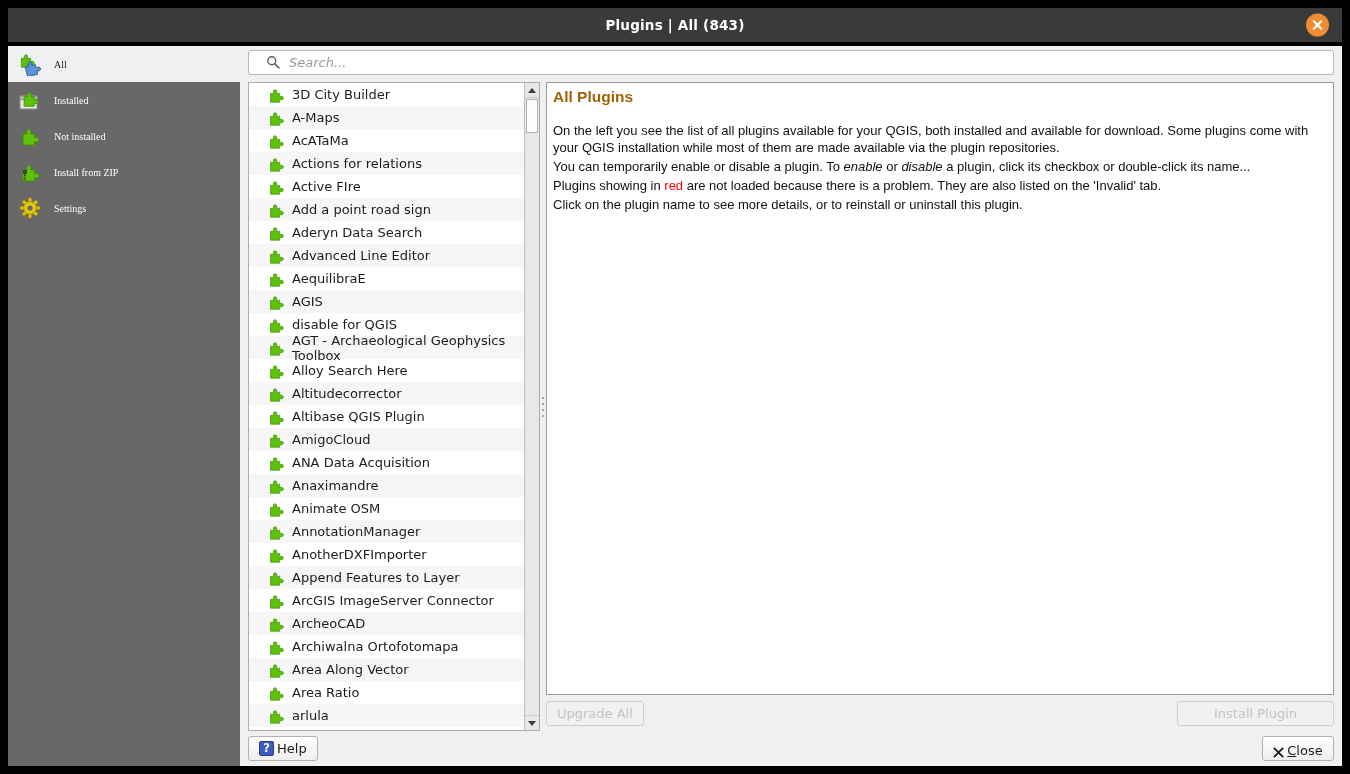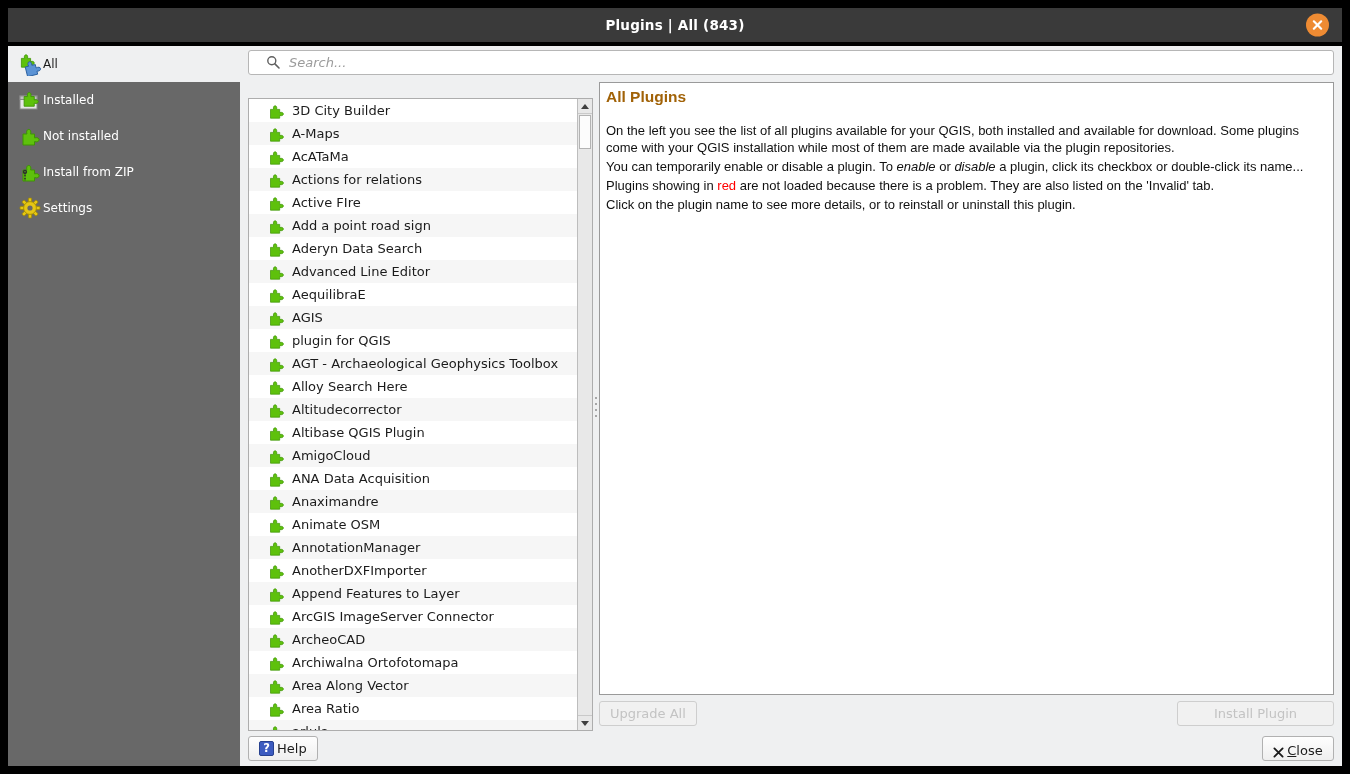--- a/index.html
+++ b/index.html
@@ -19,42 +19,42 @@
   .close-circ {
     position:absolute; right:13px; top:50%; transform:translateY(-50%);
     width:23px; height:23px; border-radius:50%; background:#ee8b33;
     display:flex; align-items:center; justify-content:center; cursor:pointer;
   }
 
   
   .main { flex:1; display:flex; min-height:0; }
   .sidebar { width:232px; background:#686868; flex-shrink:0; display:flex; flex-direction:column; }
   .side-item {
-    height:36px; display:flex; align-items:center; padding-left:9px;
-    color:#fff; font-size:12px; cursor:pointer;
+    height:36px; display:flex; align-items:center; gap:11px; padding-left:9px;
+    color:#fff; font-size:10px; cursor:pointer;font-family:Liberation Serif, serif;
   }
   .side-item.selected { background:#eff0f1; color:#1c1c1c; }
   .side-icon { width:26px; height:24px; display:flex; align-items:center; justify-content:center; flex-shrink:0; }
 
   .content { flex:1; background:#eff0f1; display:flex; flex-direction:column; padding:4px 8px 0; min-width:0; }
 
   
   .searchbar {
     height:25px; background:#fff; border:1px solid #b6b6b6; border-radius:3px;
     display:flex; align-items:center; gap:6px; padding:0 17px; margin-bottom:7px; flex-shrink:0;
   }
   .searchbar input {
     border:none; outline:none; flex:1; font-size:13px; background:transparent;
     font-family:"DejaVu Sans",sans-serif; color:#222;
   }
   .searchbar input::placeholder { color:#9b9b9b; font-style:italic; }
 
   
   .panels { flex:1; display:flex; min-height:0; }
-  .list-panel { width:345px; background:#fff; border:1px solid #adadad; display:flex; flex-shrink:0; min-height:0;margin-top:16px; }
+  .list-panel { width:292px; background:#fff; border:1px solid #adadad; display:flex; flex-shrink:0; min-height:0; }
   .rows { flex:1; overflow:hidden; }
   .row { height:23px; display:flex; align-items:center; gap:7px; padding-left:19px; font-size:13px; color:#1b1b1b; cursor:pointer; }
   .row:nth-child(even) { background:#f6f6f6; }
   .row svg { flex-shrink:0; }
 
   .scrollbar { width:15px; border-left:1px solid #bdbdbd; background:#e8e8e8; display:flex; flex-direction:column; flex-shrink:0; }
   .sb-btn { height:15px; display:flex; align-items:center; justify-content:center; cursor:pointer; flex-shrink:0; }
   .sb-btn.up { border-bottom:1px solid #c9c9c9; }
   .sb-btn.down { border-top:1px solid #c9c9c9; }
   .tri-up { width:0; height:0; border-left:4px solid transparent; border-right:4px solid transparent; border-bottom:5px solid #3e3e3e; }
@@ -253,21 +253,21 @@
     <svg width="17" height="16" viewBox="0 0 21 20">
       <use href="#puzzle-shape" fill="#5ec10c" stroke="#3e9404" stroke-width="0.9"></use>
     </svg>
     <span class="row-label">AGIS</span>
   </div>
 
   <div class="row">
     <svg width="17" height="16" viewBox="0 0 21 20">
       <use href="#puzzle-shape" fill="#5ec10c" stroke="#3e9404" stroke-width="0.9"></use>
     </svg>
-    <span class="row-label">plugin for QGIS</span>
+    <span class="row-label">disable for QGIS</span>
   </div>
 
   <div class="row">
     <svg width="17" height="16" viewBox="0 0 21 20">
       <use href="#puzzle-shape" fill="#5ec10c" stroke="#3e9404" stroke-width="0.9"></use>
     </svg>
     <span class="row-label">AGT - Archaeological Geophysics Toolbox</span>
   </div>
 
   <div class="row">

